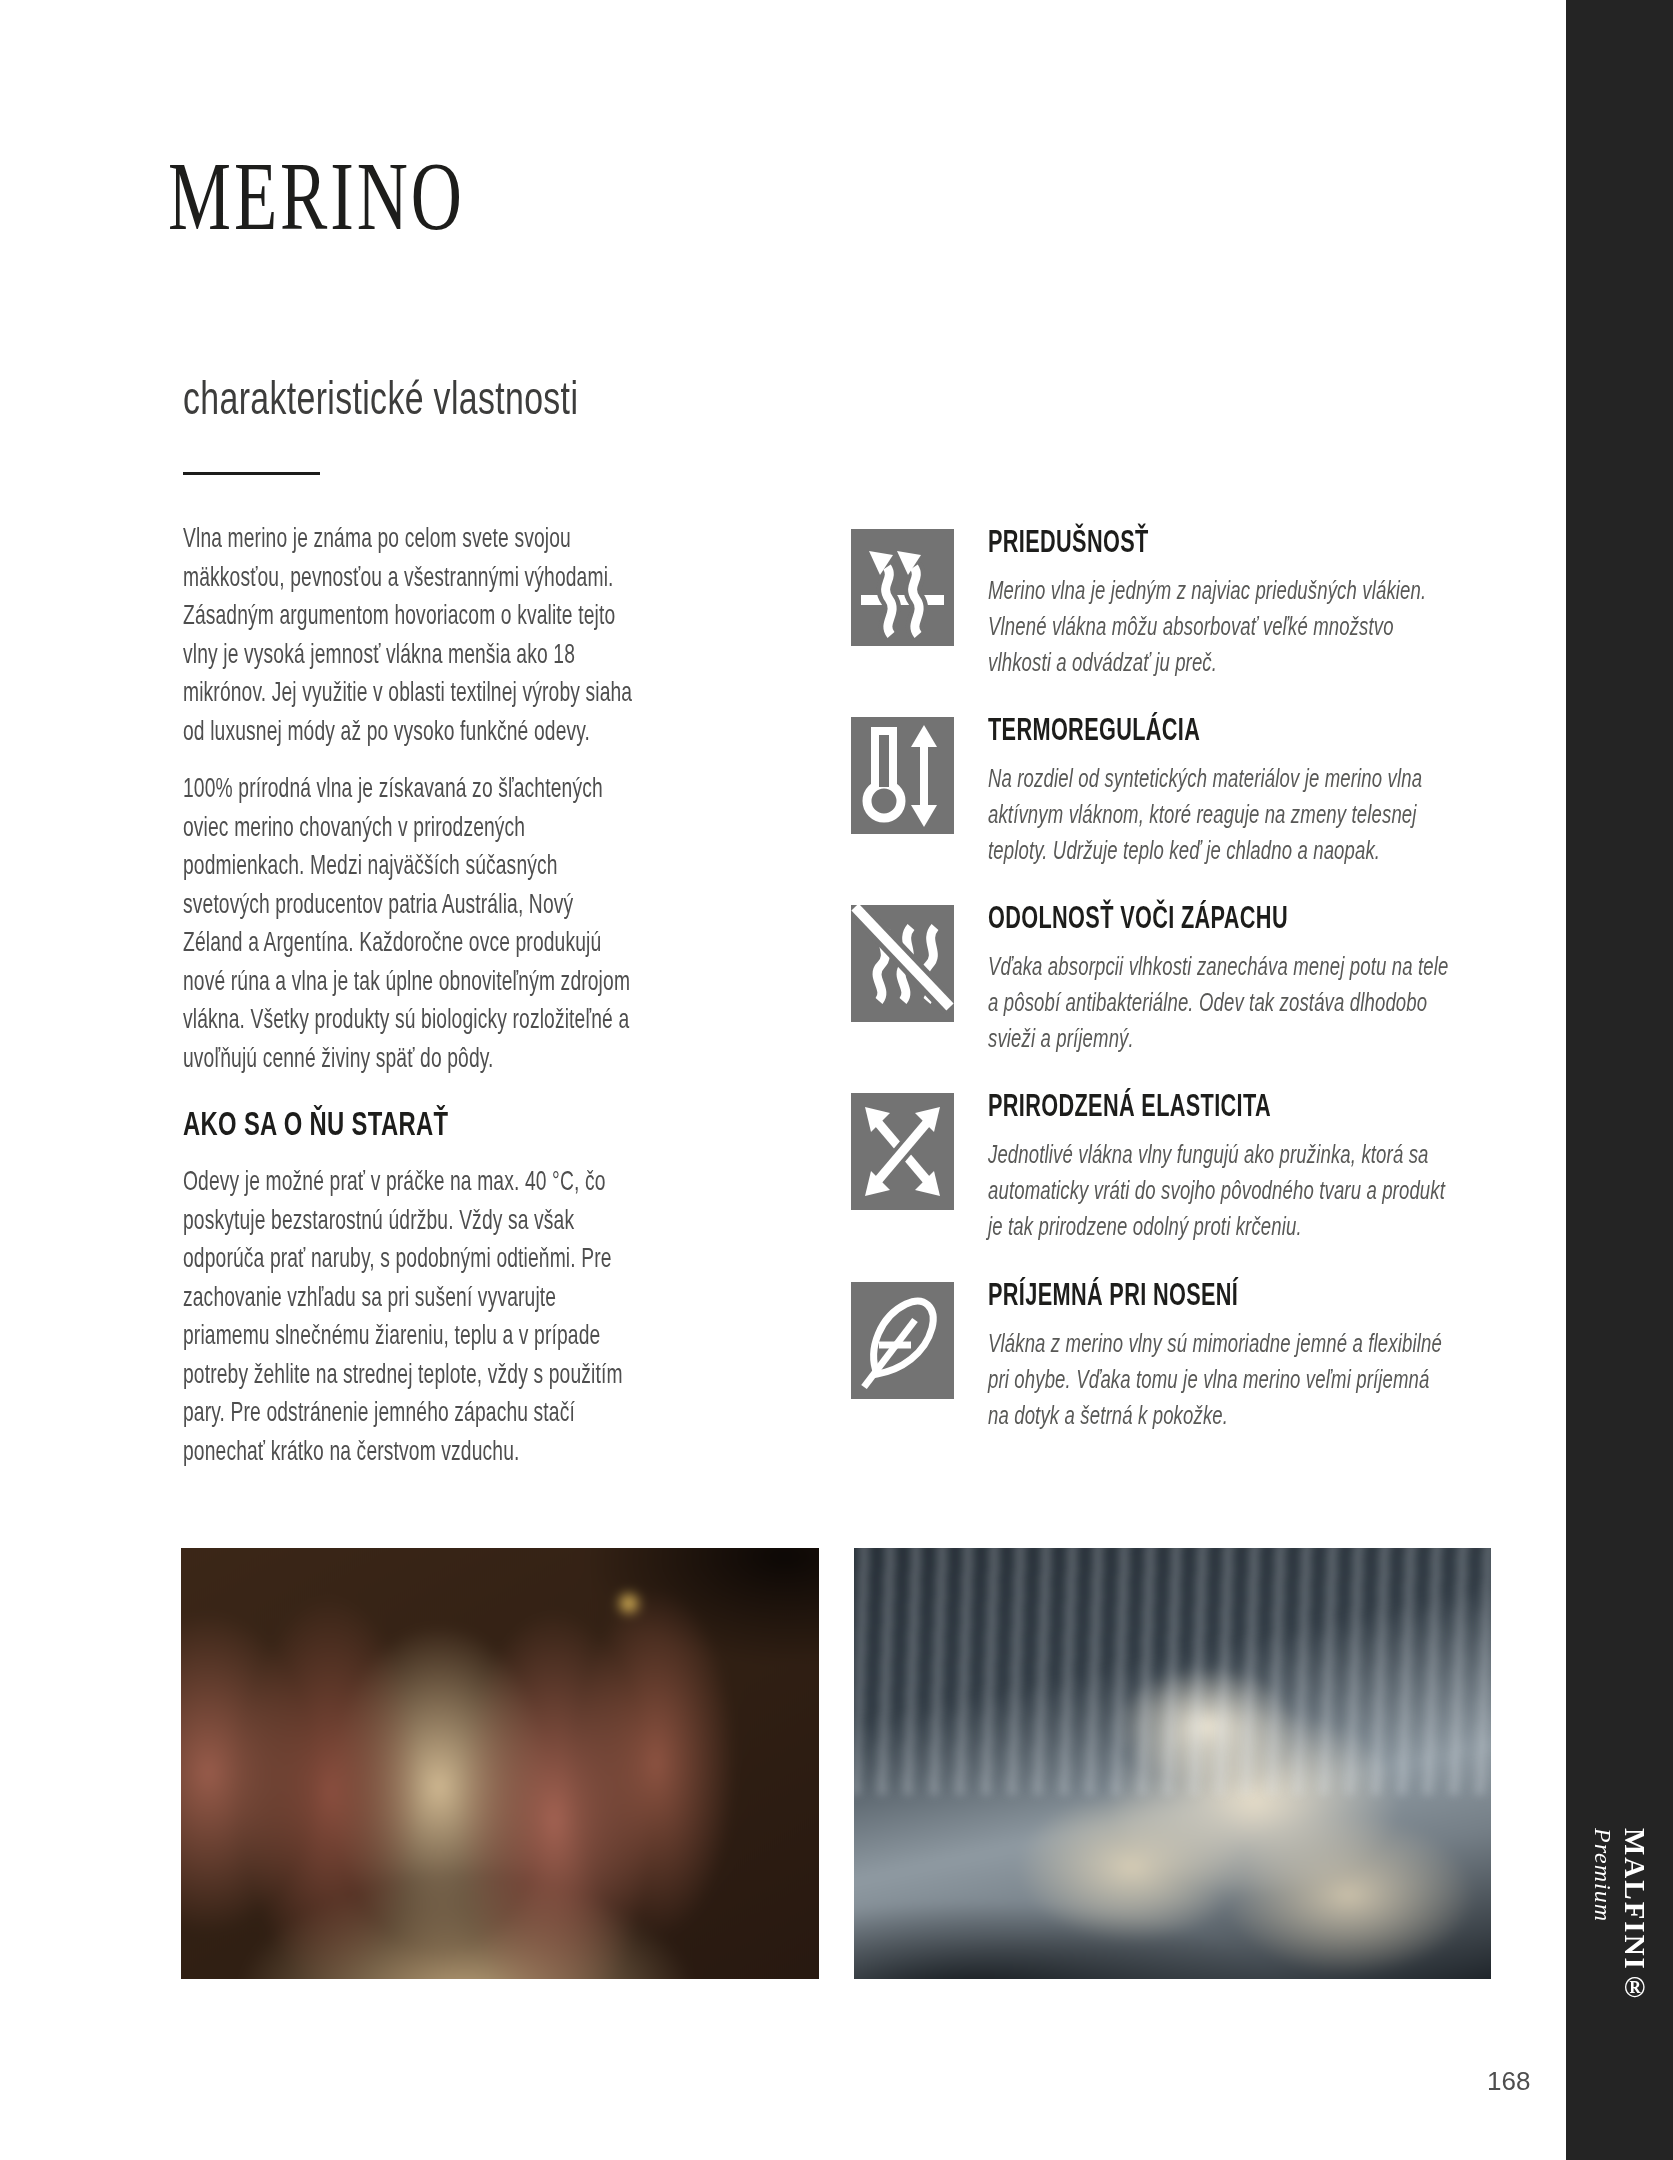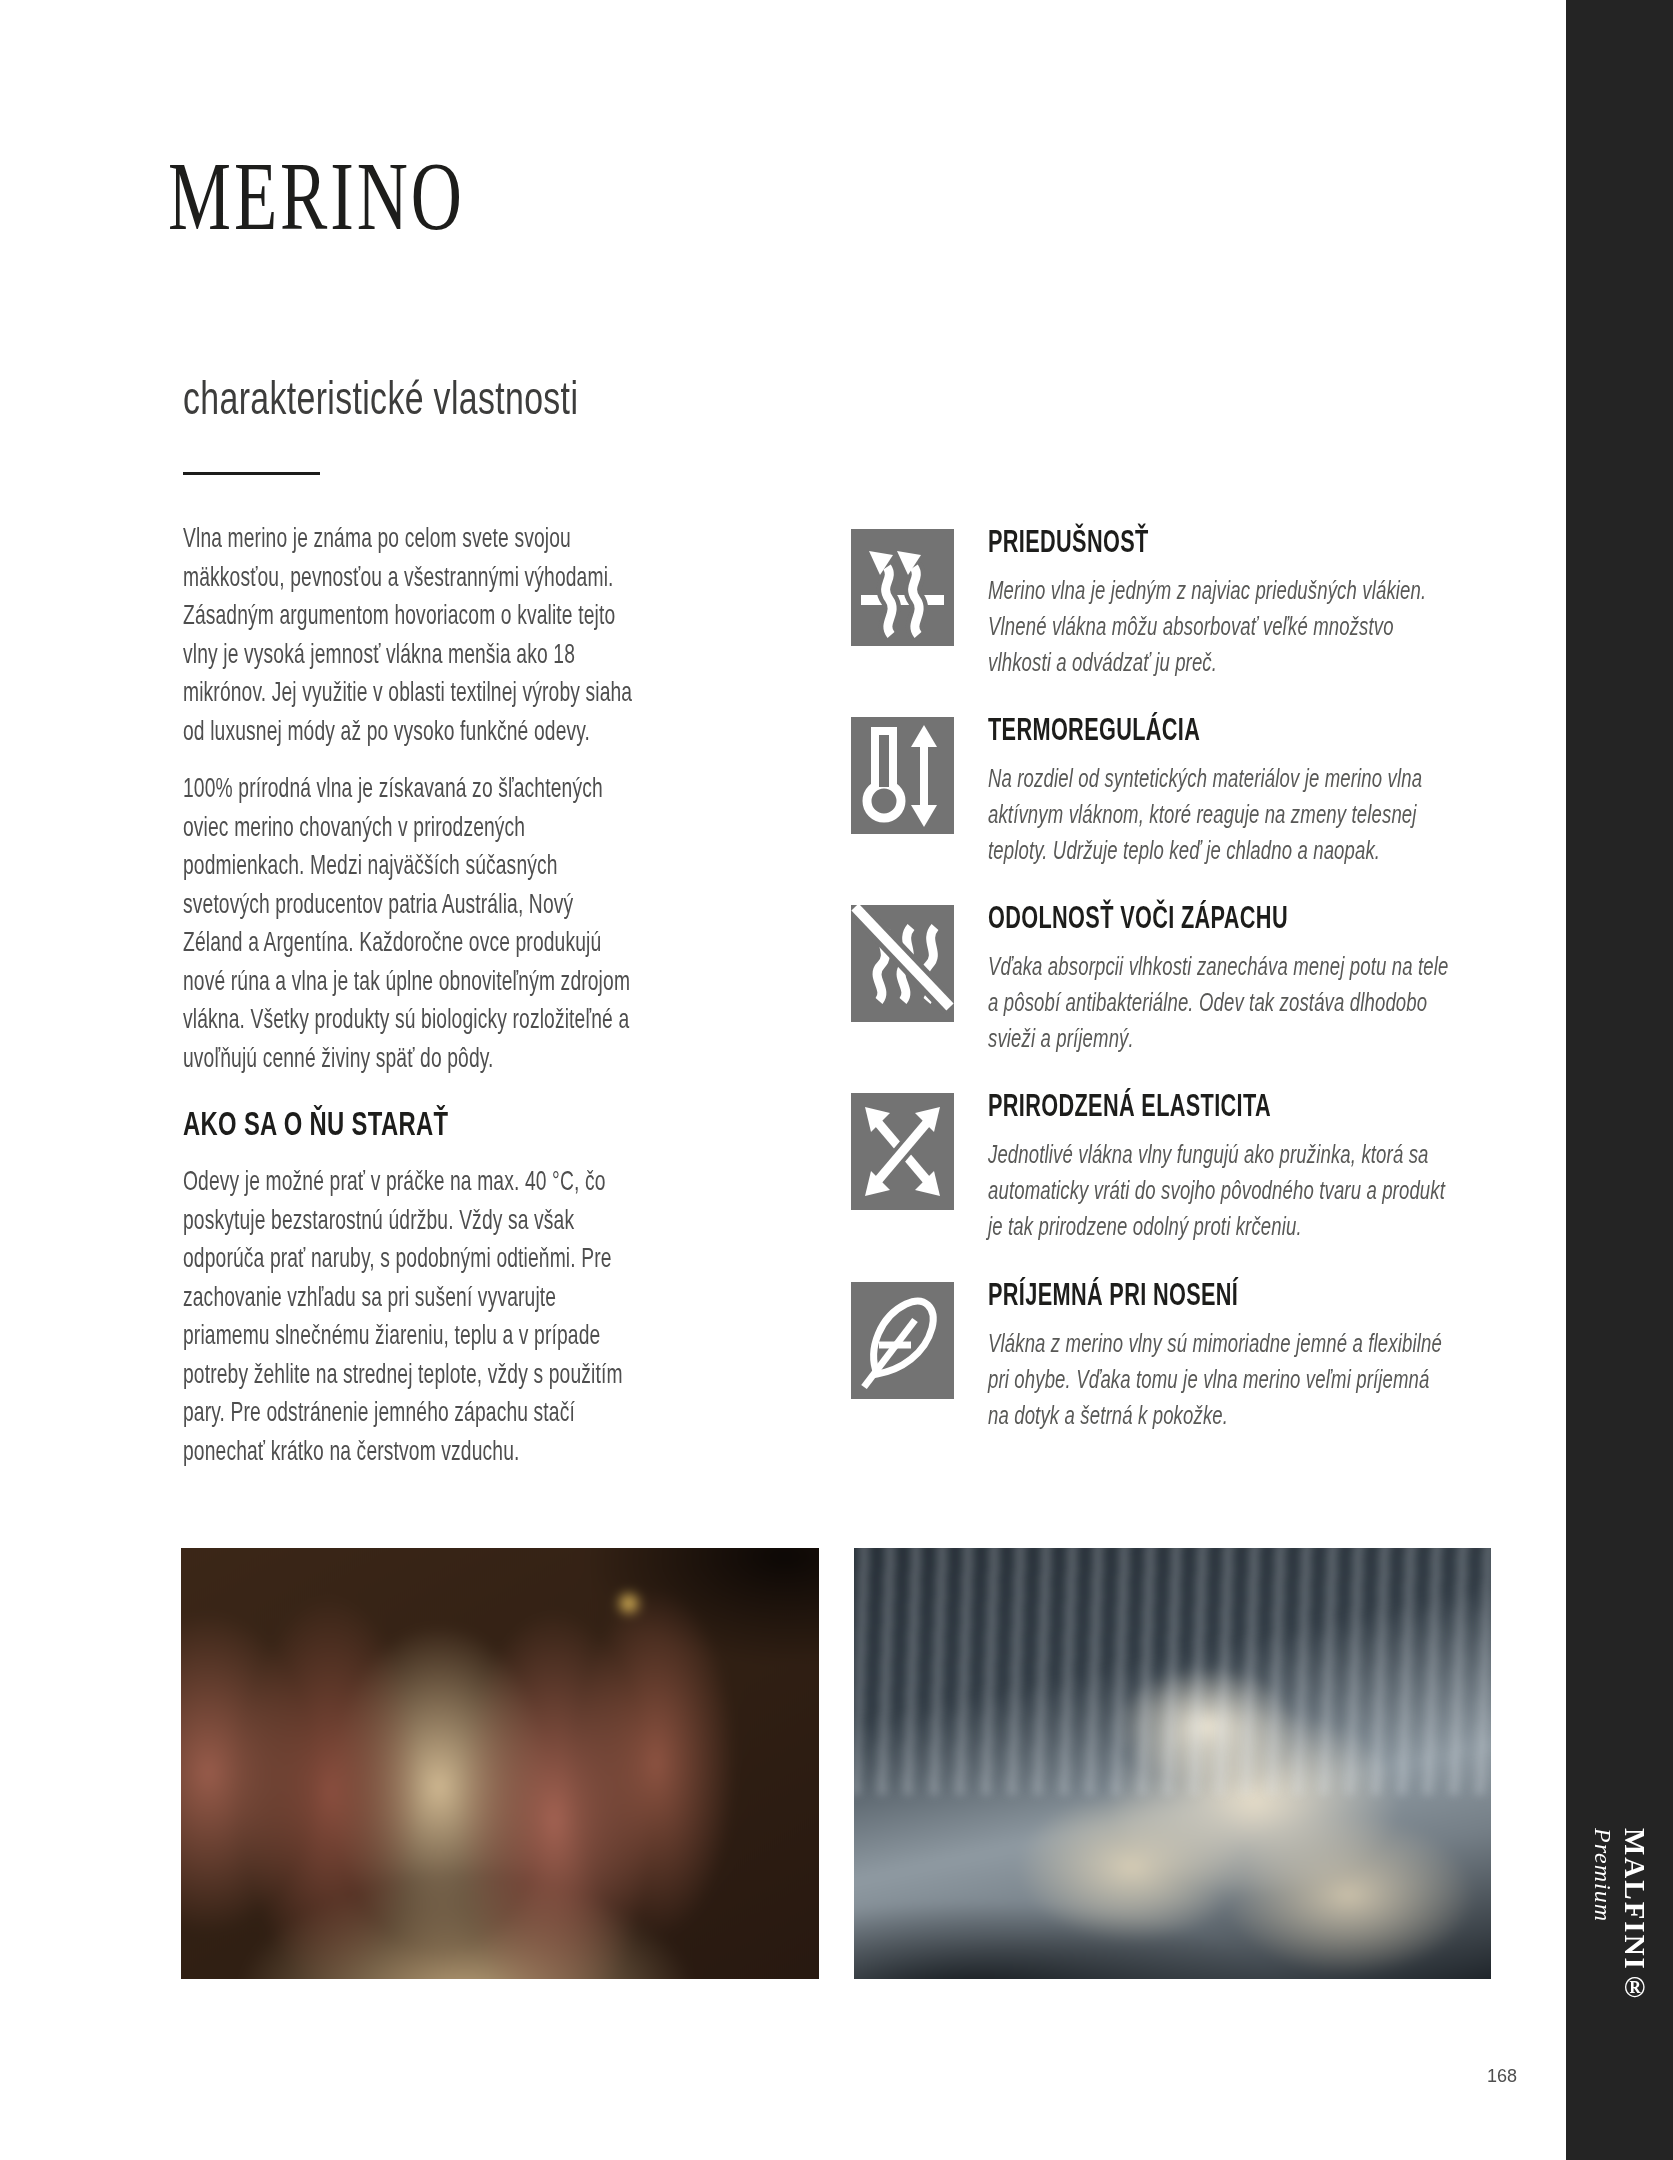--- a/index.html
+++ b/index.html
@@ -112,21 +112,21 @@
     display:flex;justify-content:center;
   }
   .brand-inner{
     writing-mode:vertical-rl;text-orientation:mixed;
     color:#ffffff;font-family:"Liberation Serif",serif;
   }
   .brand-name{display:block;font-weight:700;font-size:29px;letter-spacing:2px;margin-left:2px;}
   .brand-edition{display:block;font-style:italic;font-size:24px;letter-spacing:1px;}
   .page-number{
     position:absolute;left:1487px;top:2066px;
-    font-size:18px;color:#4e4e4e;text-align:right;
+    font-size:26px;color:#4e4e4e;text-align:right;
   }
 </style>
 </head>
 <body>
 
 <div class="page">
 
   <h1 class="title">MERINO</h1>
   <h2 class="subtitle">charakteristické vlastnosti</h2>
   <div class="divider"></div>

